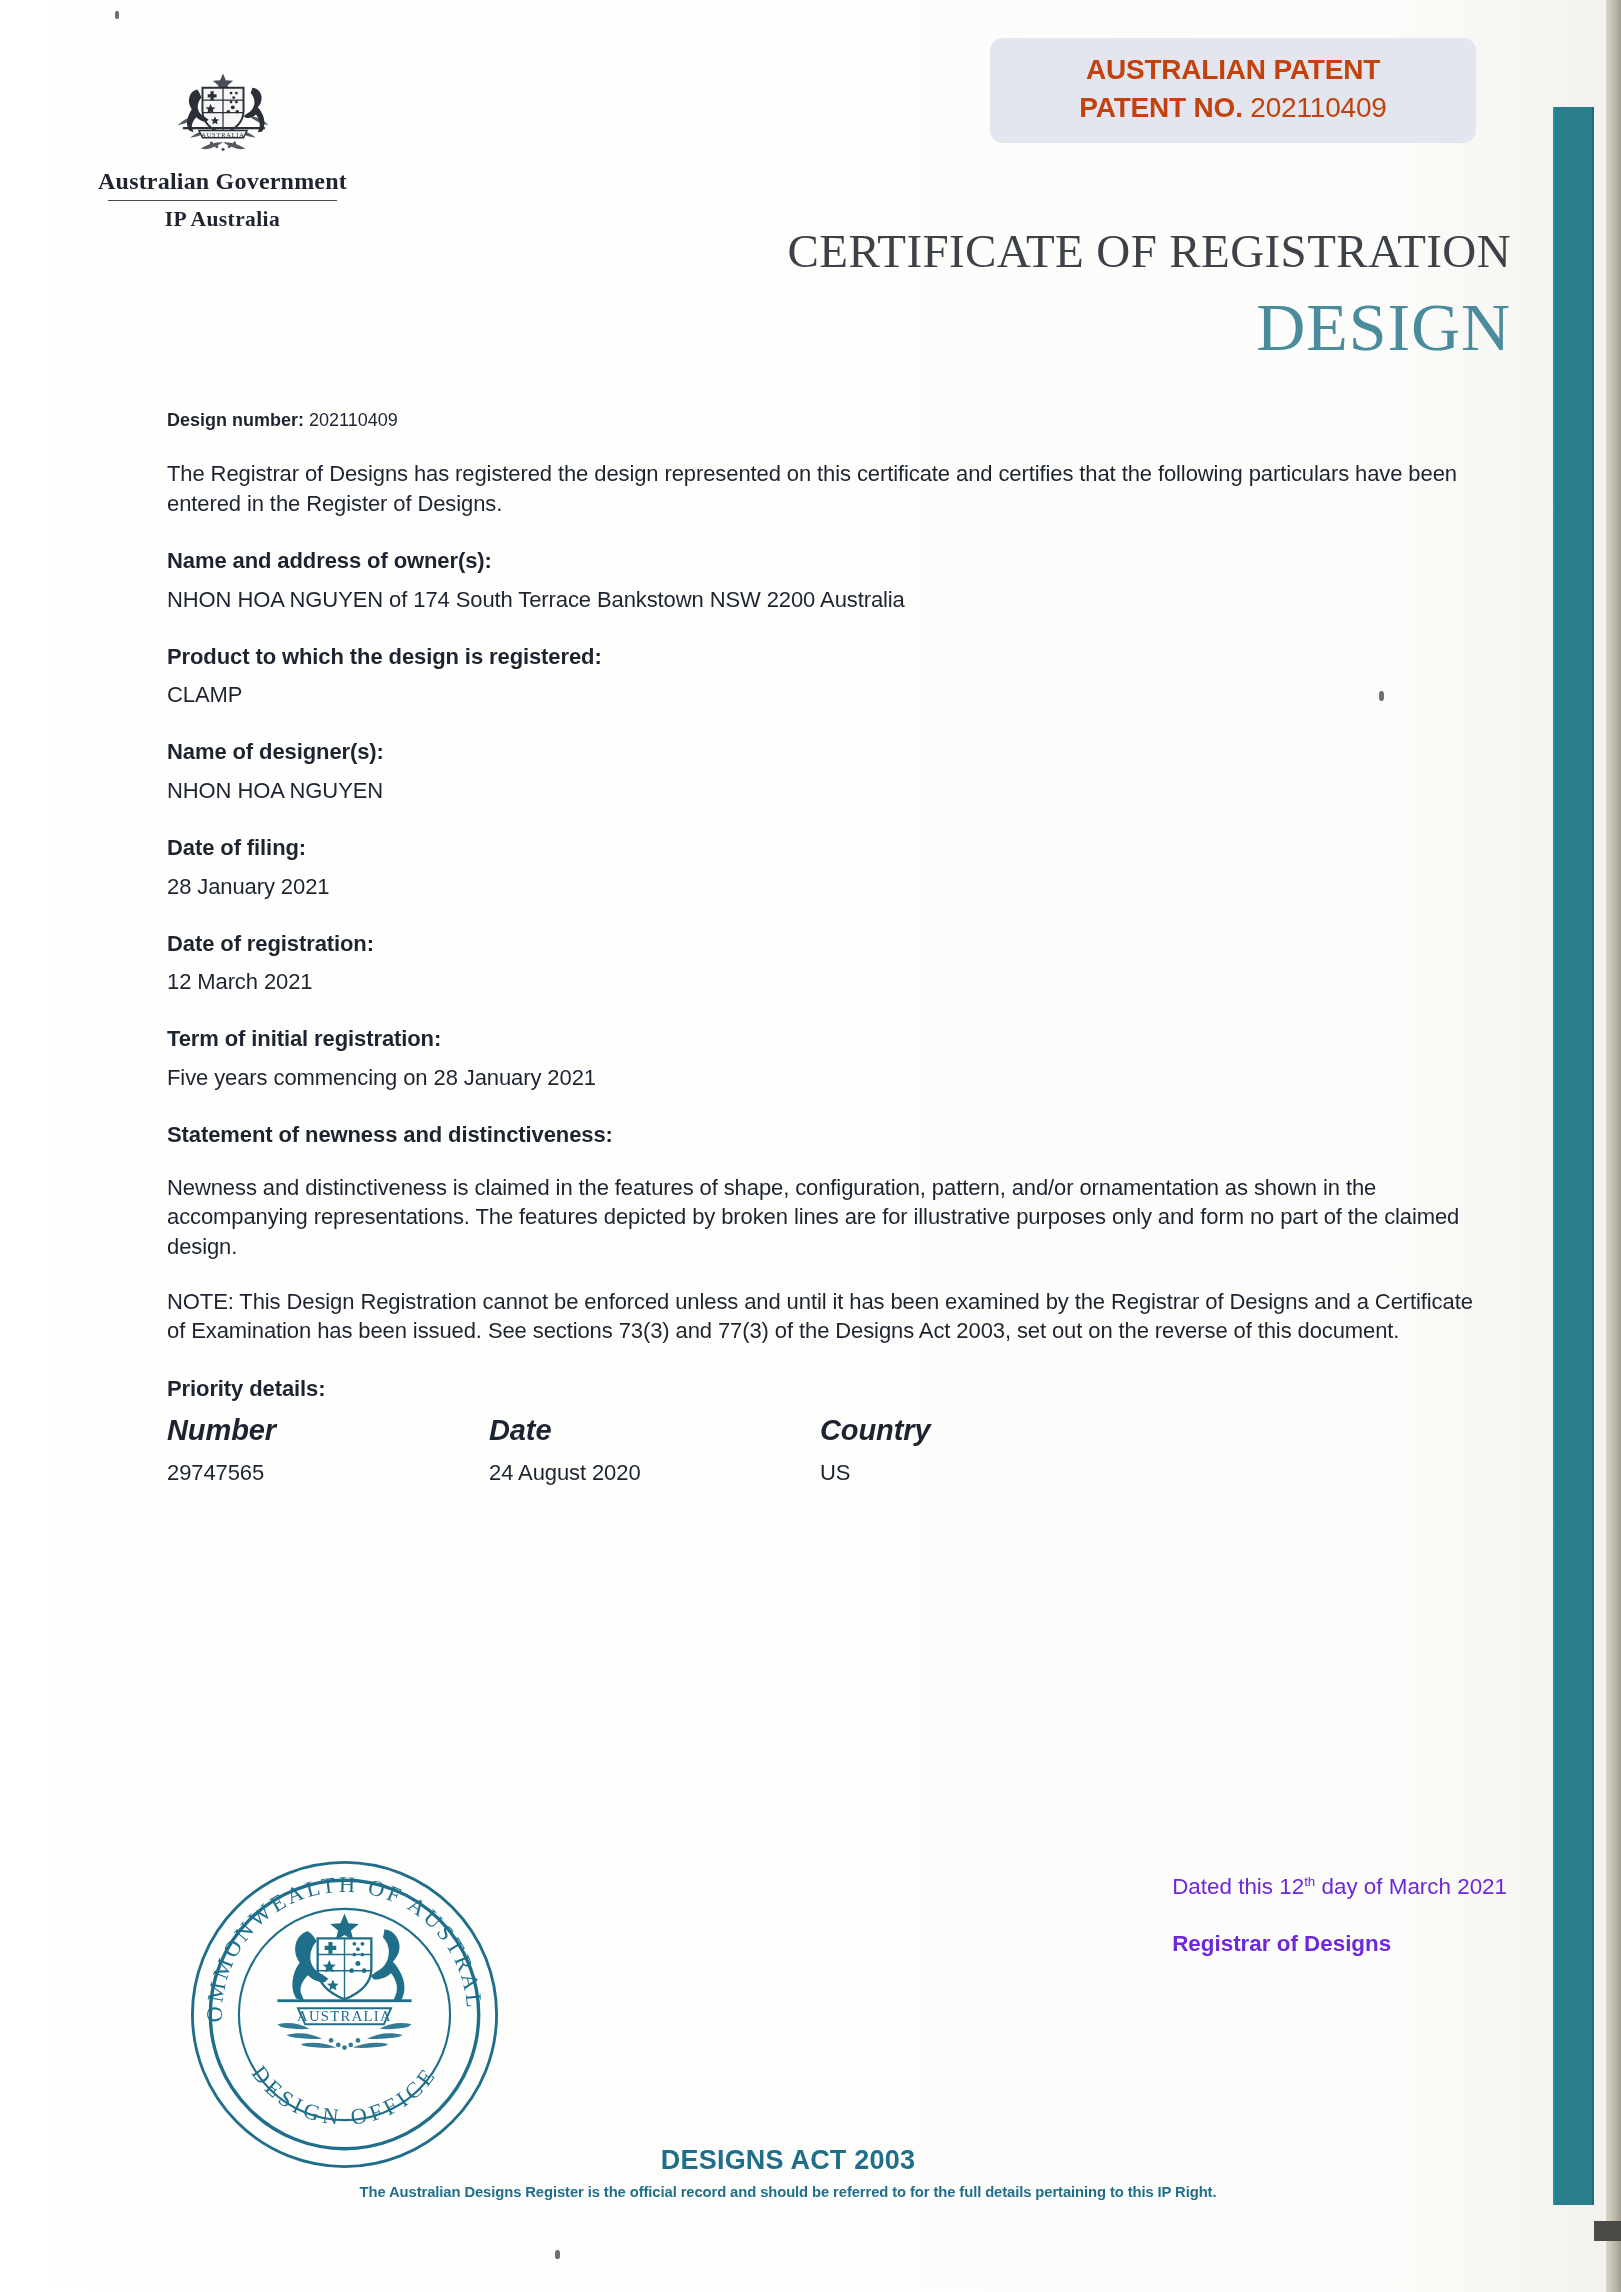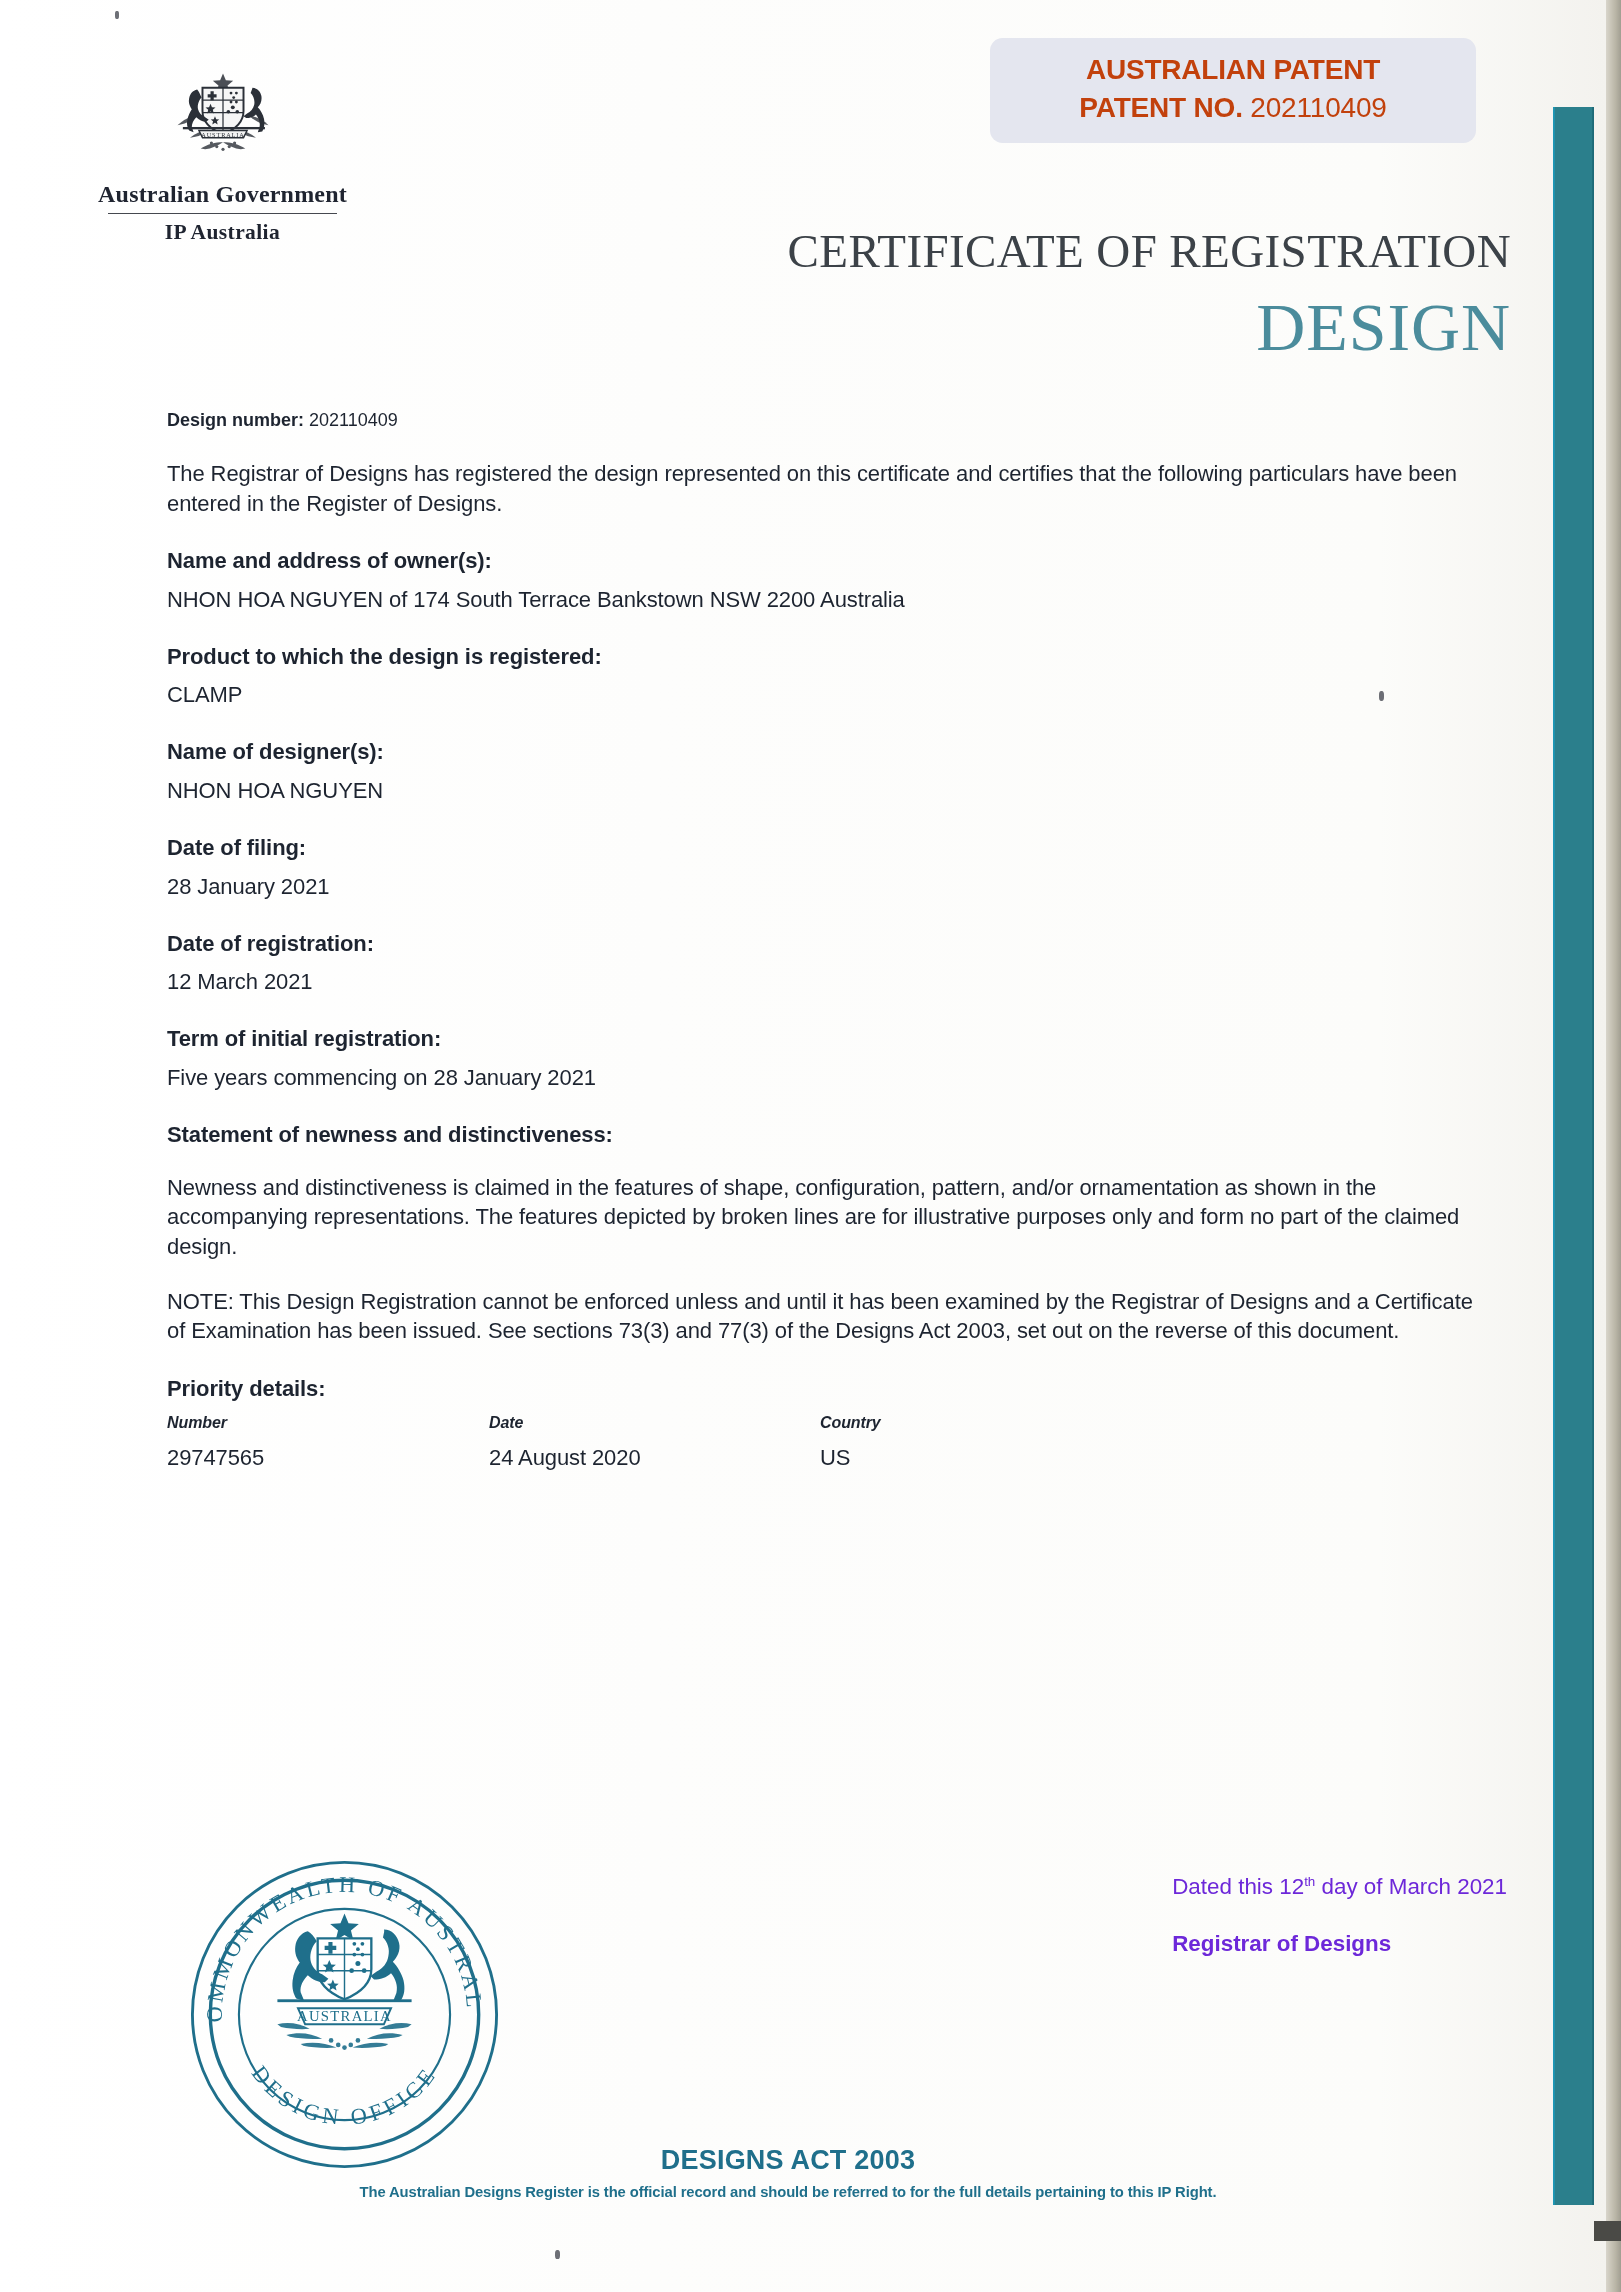--- a/index.html
+++ b/index.html
@@ -88,21 +88,21 @@
     top: 61px;
     width: 269px;
     text-align: center;
   }
   #crest-svg { display: block; margin: 0 auto; }
   #crest-gov {
     font-family: "Liberation Serif", serif;
     font-weight: bold;
     font-size: 24px;
     color: #1f2430;
-    margin-top: 13px;
+    margin-top: 0;
     letter-spacing: 0.2px;
   }
   #crest-rule {
     height: 1.8px;
     background: #45484f;
     margin: 4.5px 19.7px 5.4px 19.7px;
   }
   #crest-ip {
     font-family: "Liberation Serif", serif;
     font-weight: bold;
@@ -169,21 +169,21 @@
   .first-row-label .v { font-weight: normal; }
 
   
   #priority-table {
     margin-top: 12.5px;
     width: 806px;
     border-collapse: collapse;
   }
   #priority-table th {
     text-align: left;
-    font-size: 16px;
+    font-size: 29px;
     font-style: italic;
     font-weight: bold;
     padding: 0 0 12.5px 0;
     letter-spacing: -0.1px;
   }
   #priority-table td {
     text-align: left;
     font-size: 22px;
     font-weight: normal;
     padding: 0;

